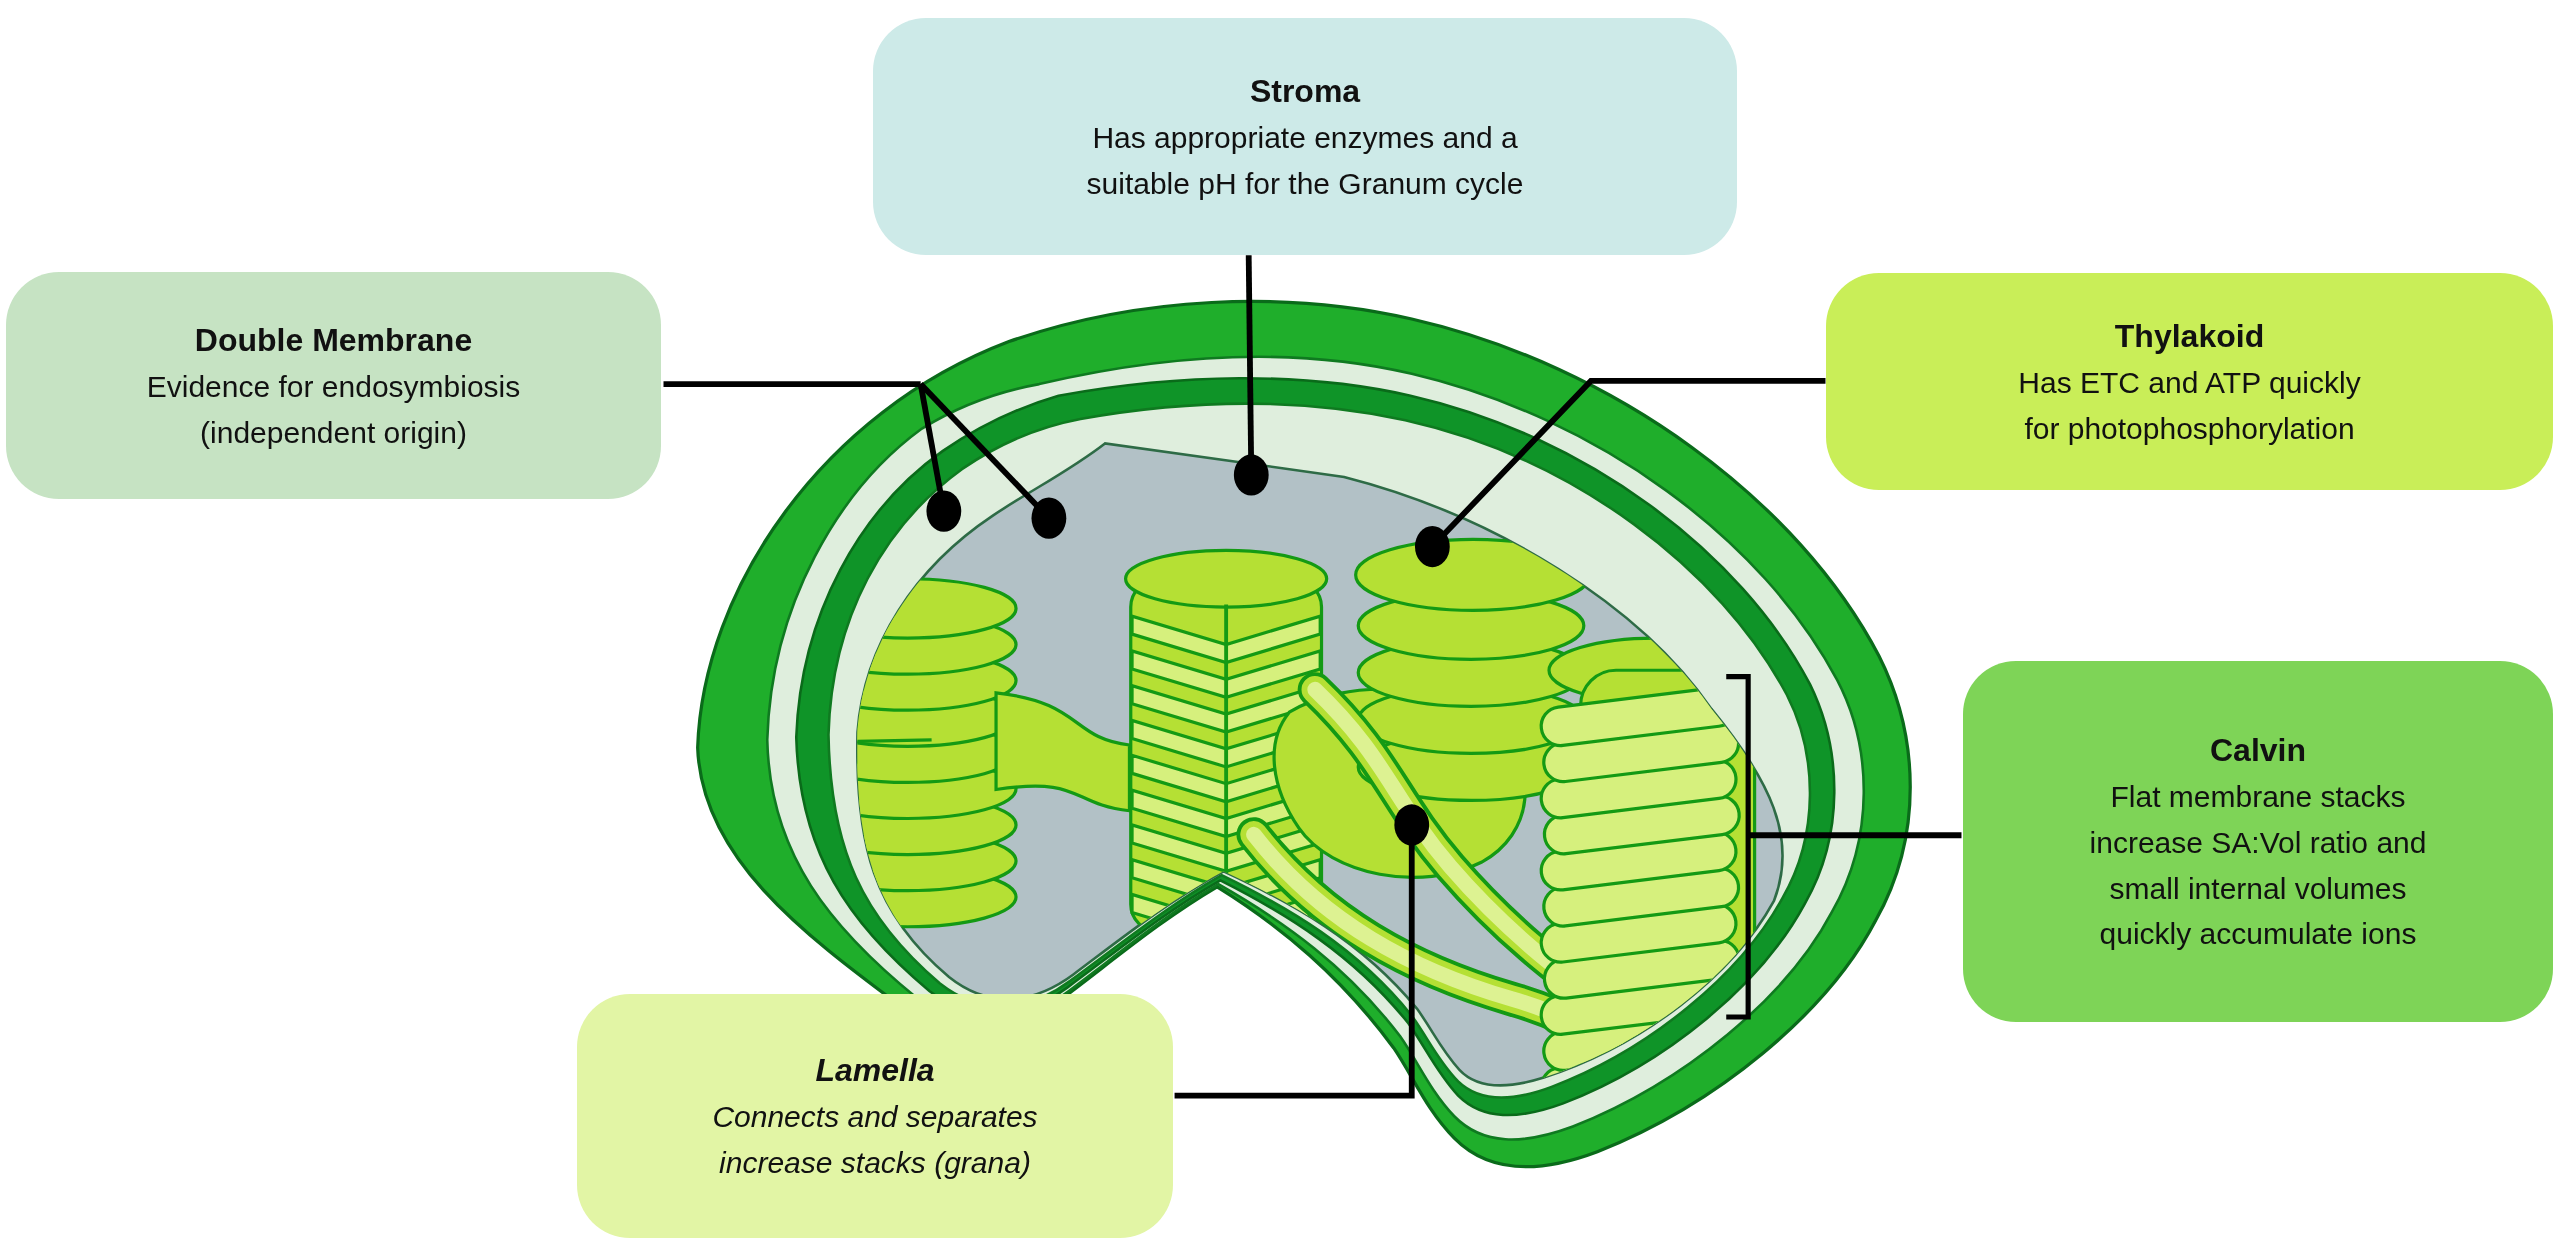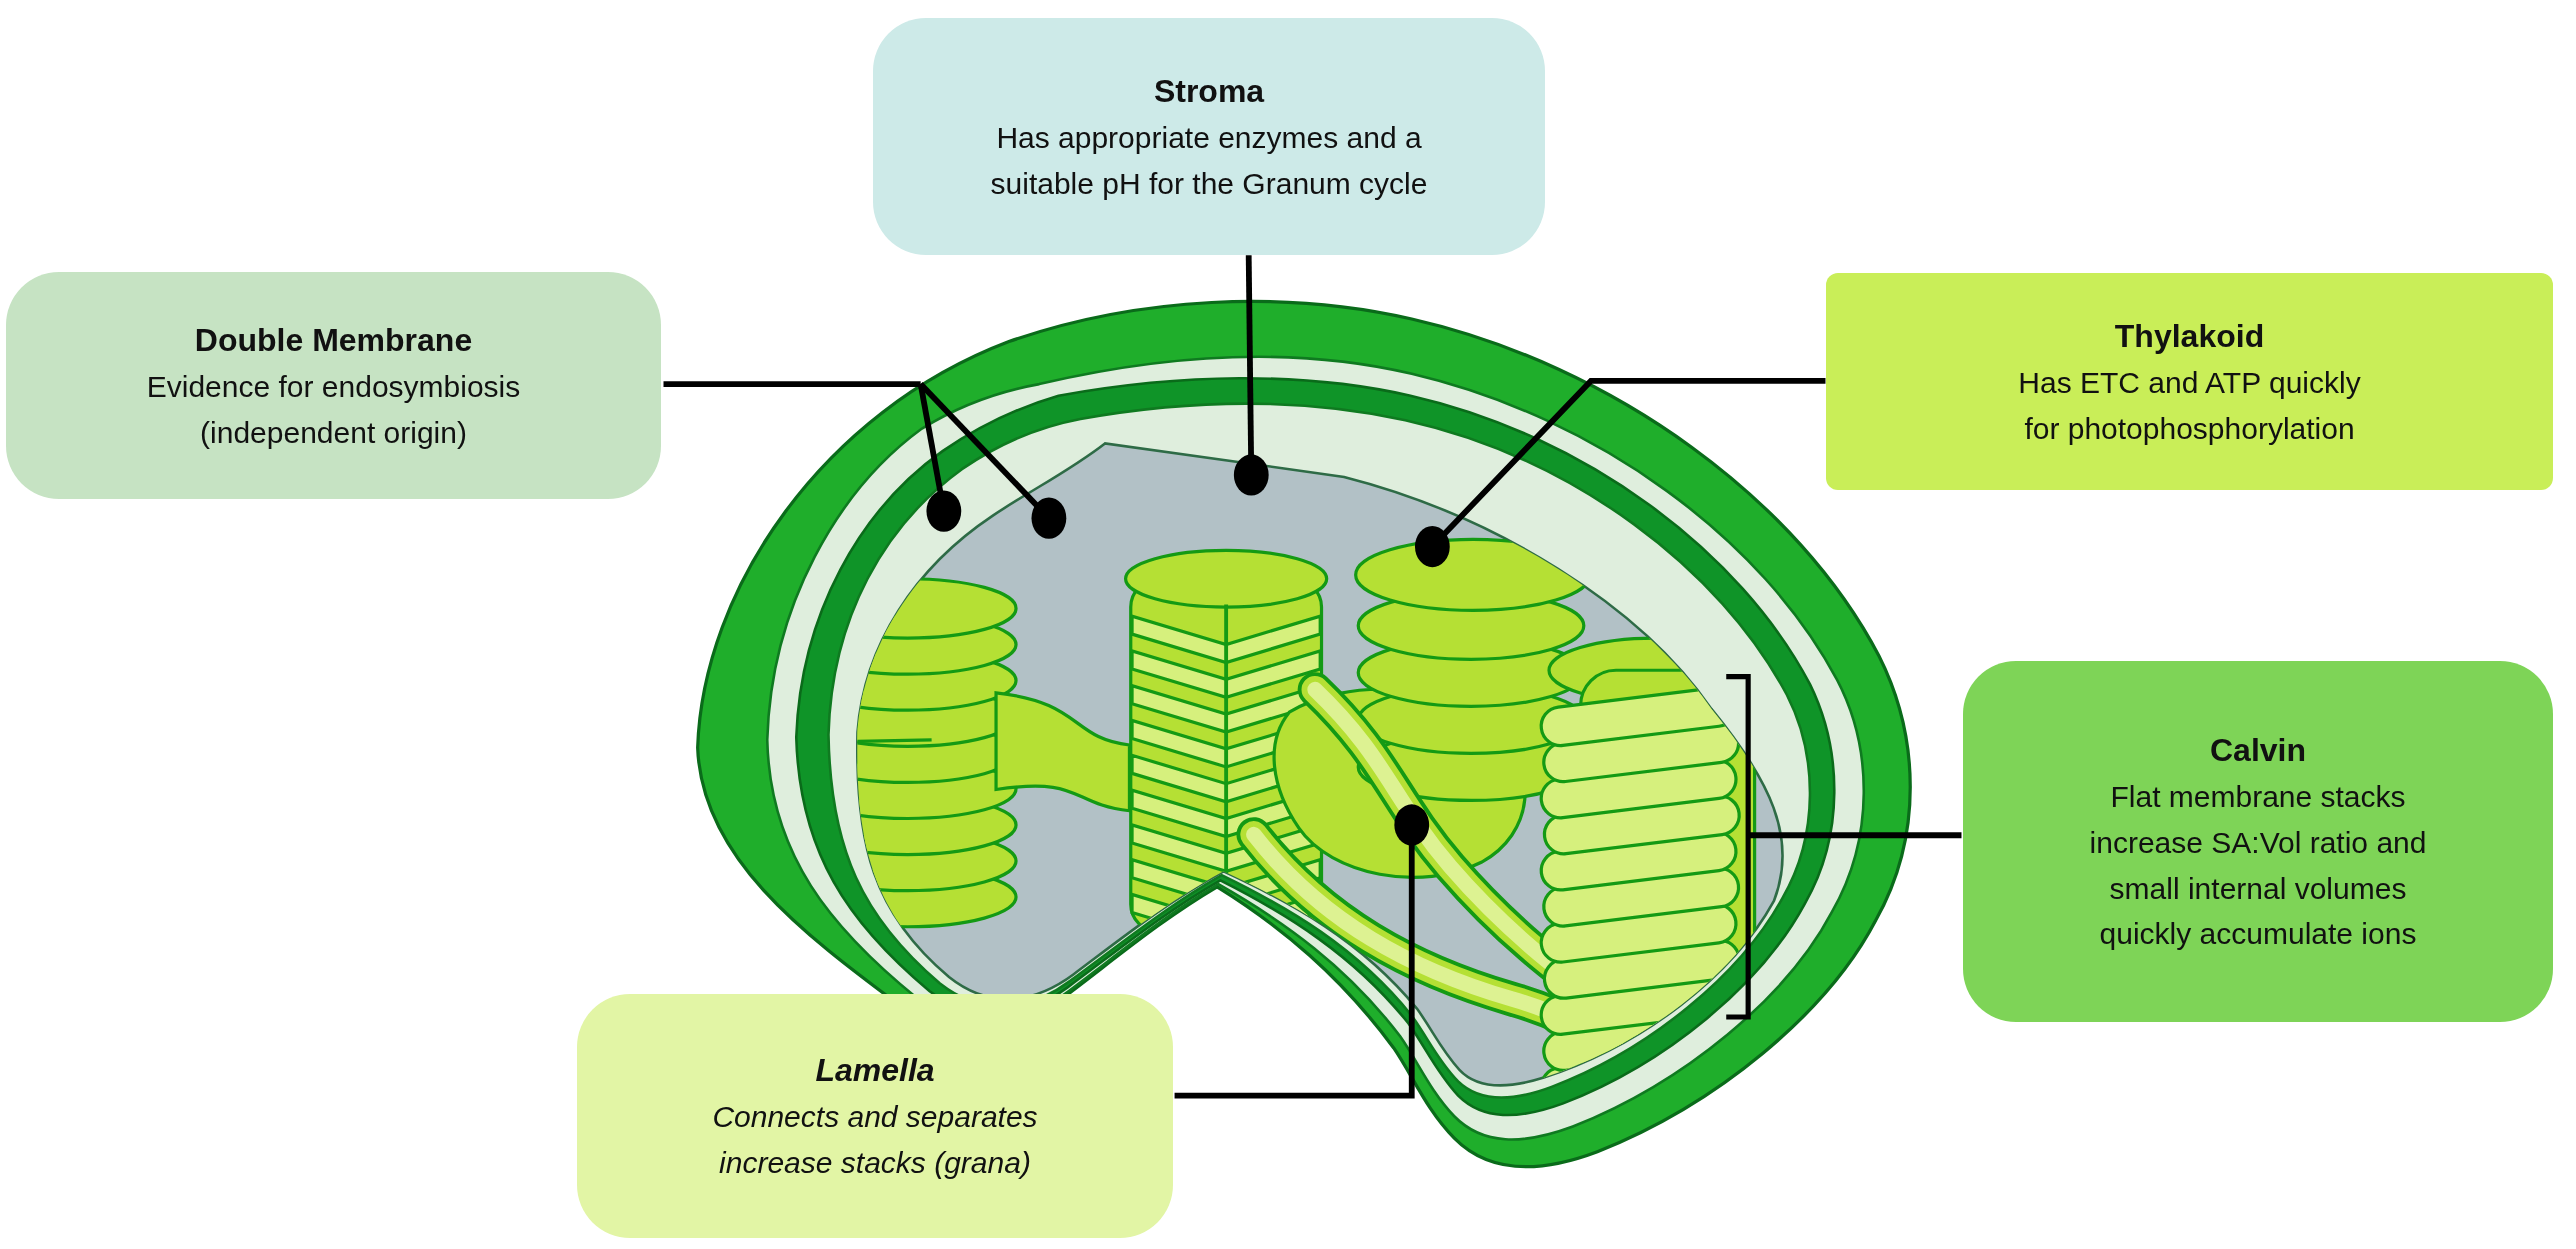--- a/index.html
+++ b/index.html
@@ -8,23 +8,23 @@
     font-family:"Liberation Sans", sans-serif;color:#111;overflow:hidden;
   }
   #figure-svg{position:absolute;left:0;top:0;width:2576px;height:1249px;}
   .callout{
     position:absolute;border-radius:53px;display:flex;flex-direction:column;
     align-items:center;justify-content:center;text-align:center;
     font-size:30px;line-height:1.52;z-index:5;
   }
   .callout .title{font-size:32px;font-weight:bold;line-height:1.5;}
   .callout .body{white-space:pre-line;}
-  #box-stroma  {left:873px;top:18px;  width:672px;height:237px;background:#cdeae8;}
+  #box-stroma  {left:873px;top:18px;  width:864px;height:237px;background:#cdeae8;}
   #box-dm      {left:6px;  top:272px; width:655px;height:227px;background:#c6e3c3;}
-  #box-thy     {left:1826px;top:273px; width:727px;height:217px;background:#c9ee58;border-radius:12px;}
+  #box-thy     {left:1826px;top:273px; width:727px;height:217px;background:#c9ee58;}
   #box-granum  {left:1963px;top:661px;width:590px; height:361px;background:#7ed457;}
   #box-lamella {left:577px; top:994px;width:596px; height:244px;background:#e2f5a5;font-style:italic;}
 </style>
 </head>
 <body>
 
 <svg id="figure-svg" viewBox="0 0 3996 1938">
   <defs>
     <clipPath id="stromaClip">
       <path d="M 1330 1136 C 1340 1000 1420 880 1540 800 C 1600 760 1660 730 1714 688

